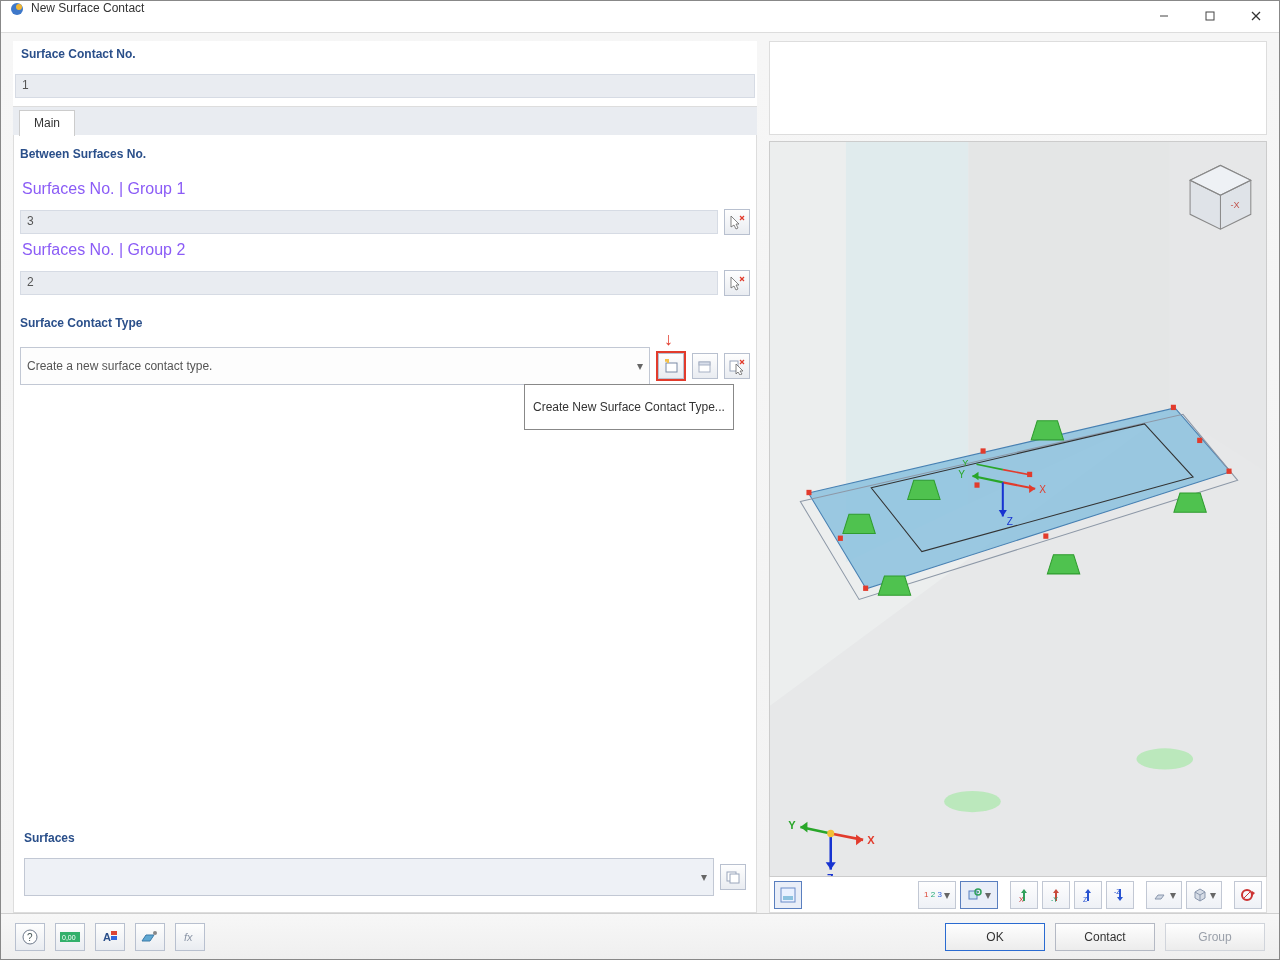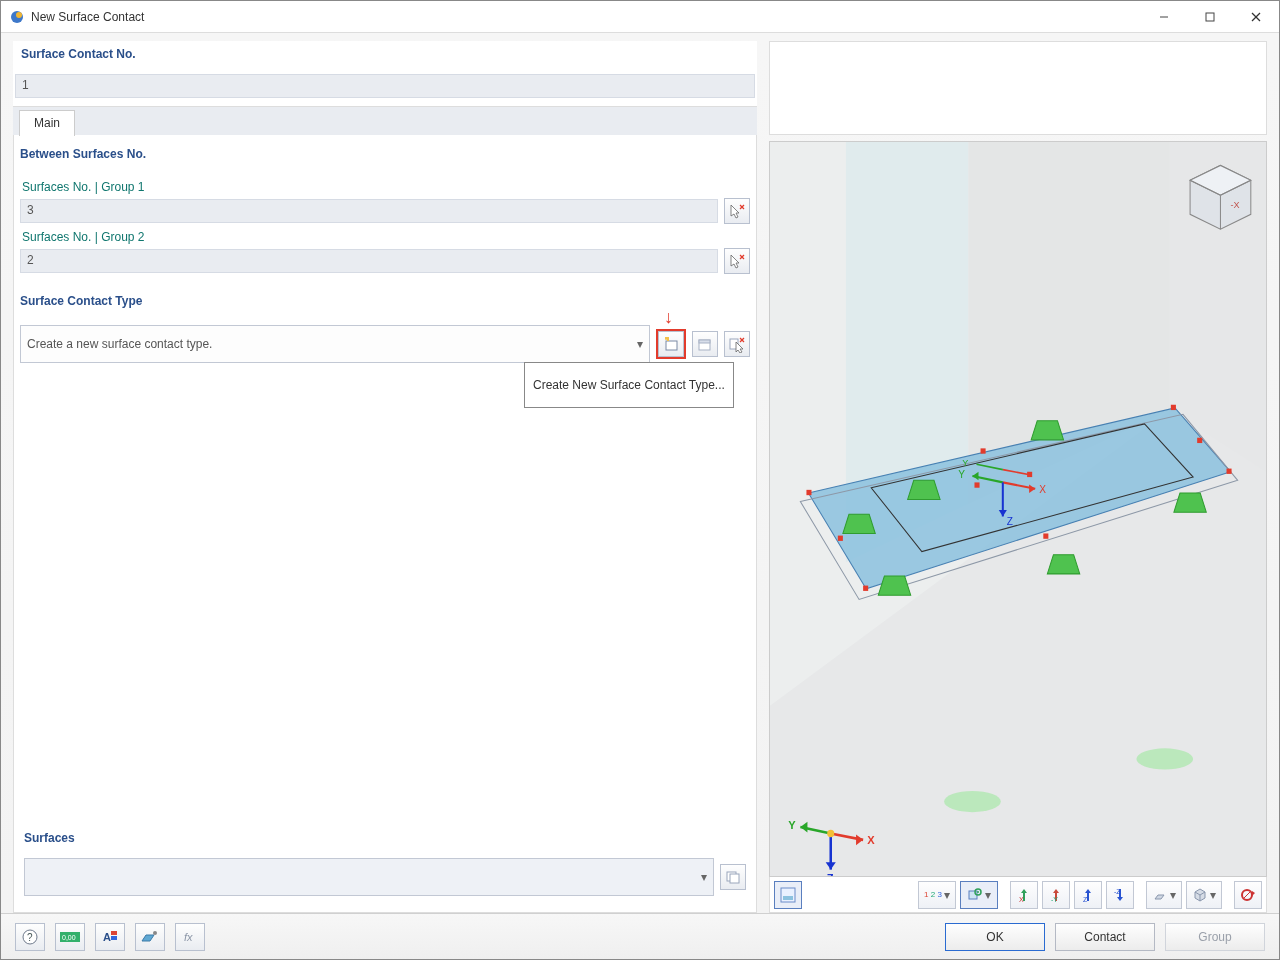--- a/index.html
+++ b/index.html
@@ -15,21 +15,21 @@
     height: 960px;
     border: 1px solid #888;
     display: flex;
     flex-direction: column;
     background: #fff;
   }
   
   .titlebar {
     height: 32px;
     display: flex;
-    align-items: center;
+    align-items: flex-start;
     padding: 0 0 0 8px;
     background: #fff;
     border-bottom: 1px solid #ddd;
   }
   .title-icon {
     width: 16px; height: 16px;
     margin-right: 6px;
   }
   .title-text { flex: 0 0 auto; font-size: 12px; }
   .title-spacer { flex: 1; }
@@ -80,22 +80,22 @@
   }
   .tab-content{
     background:#fff;
     border:1px solid #ddd;
     border-top:none;
     flex:1;
     display:flex; flex-direction:column;
     padding:6px 6px 8px 6px;
   }
   .sublabel{
-    color:#0f766e; padding:6px 2px 4px 2px;
-    font-size:12px;
+    color:#8b5cf6; padding:6px 2px 11px 2px;
+    font-size:16px;
   }
   .hrow{ display:flex; gap:6px; align-items:center;}
   .hrow .field-box{ flex:1; }
   .pick-btn, .small-btn{
     width:26px; height:26px;
     background:linear-gradient(#fefefe,#e9ecf1);
     border:1px solid #b8c0cf;
     display:flex; align-items:center; justify-content:center;
     position:relative;
   }

